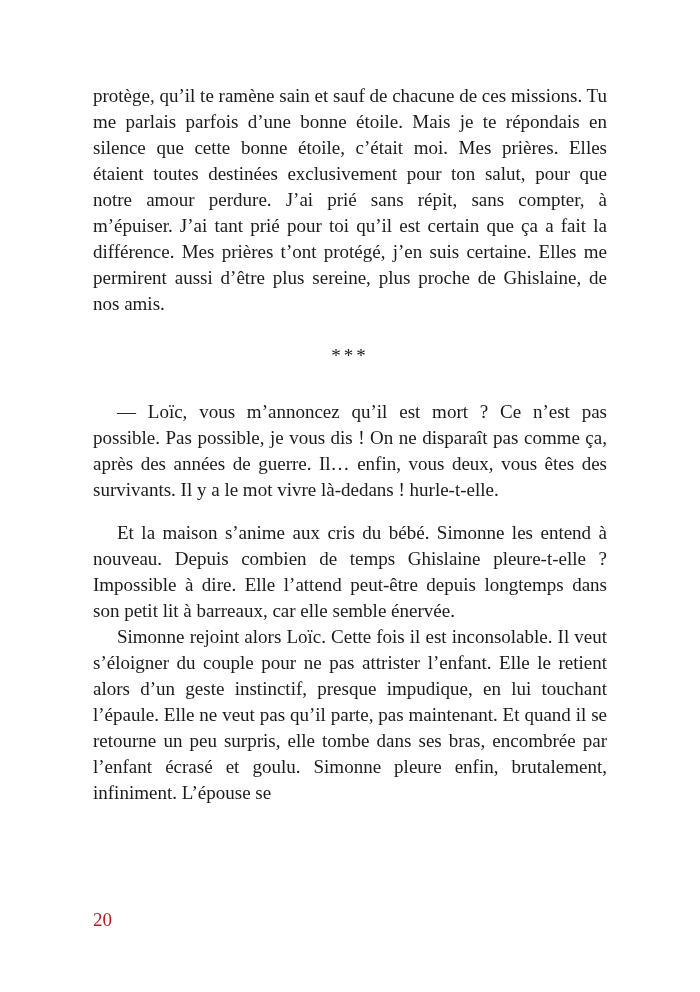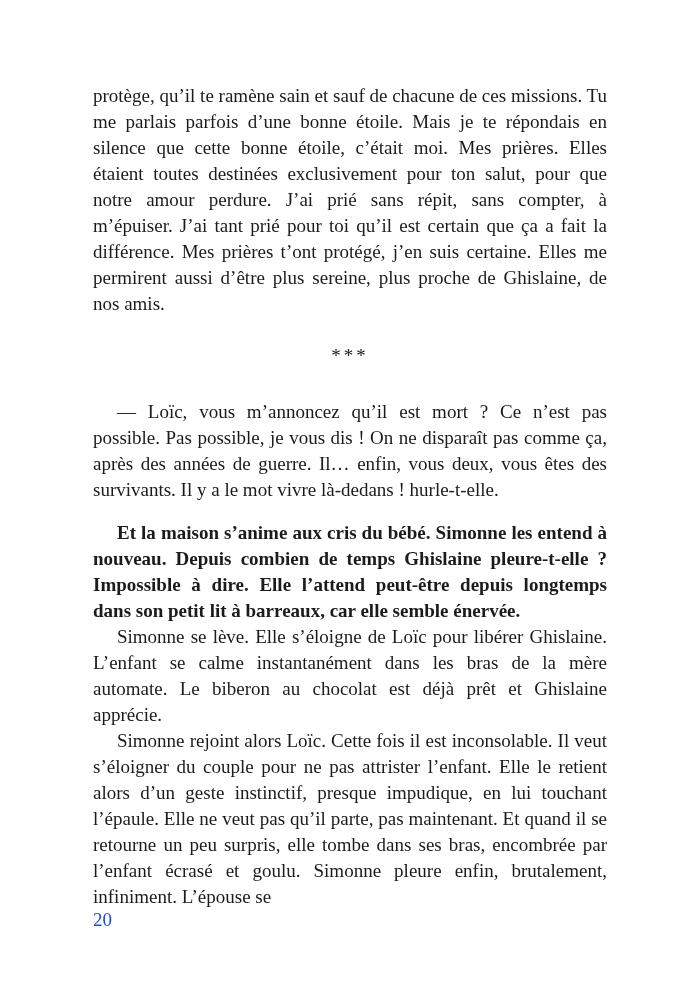--- a/index.html
+++ b/index.html
@@ -27,46 +27,44 @@
   }
   .para {
     margin: 0;
     text-indent: 24px;
   }
   .para.no-indent {
     text-indent: 0;
   }
   .para.gap-before {
     margin-top: 17px;
-    font-weight: bold;
   }
   .separator {
     margin: 26px 0 30px 0;
     text-align: center;
     text-indent: 0;
     font-size: 19px;
     letter-spacing: 3px;
     color: #1b1b1b;
   }
   .page-number {
     position: absolute;
     left: 93px;
     top: 908px;
     font-family: "Liberation Serif", "DejaVu Serif", serif;
     font-size: 19px;
     line-height: 24px;
-    color: #1d4ed8;
+    color: #b91c1c;
   }
 </style>
 </head>
 <body>
 
 <div class="page">
   <div class="text-block">
     <p class="para no-indent">protège, qu’il te ramène sain et sauf de chacune de ces missions. Tu me parlais parfois d’une bonne étoile. Mais je te répondais en silence que cette bonne étoile, c’était moi. Mes prières. Elles étaient toutes destinées exclusivement pour ton salut, pour que notre amour perdure. J’ai prié sans répit, sans compter, à m’épuiser. J’ai tant prié pour toi qu’il est certain que ça a fait la différence. Mes prières t’ont protégé, j’en suis certaine. Elles me permirent aussi d’être plus sereine, plus proche de Ghislaine, de nos amis.</p>
     <div class="separator">***</div>
     <p class="para">—&nbsp;Loïc, vous m’annoncez qu’il est mort&nbsp;? Ce n’est pas possible. Pas possible, je vous dis&nbsp;! On ne disparaît pas comme ça, après des années de guerre. Il… enfin, vous deux, vous êtes des survivants. Il y a le mot vivre là-dedans&nbsp;! hurle-t-elle.</p>
     <p class="para gap-before">Et la maison s’anime aux cris du bébé. Simonne les entend à nouveau. Depuis combien de temps Ghislaine pleure-t-elle&nbsp;? Impossible à dire. Elle l’attend peut-être depuis longtemps dans son petit lit à barreaux, car elle semble énervée.</p>
-    <p class="para">Simonne se lève. Elle s’éloigne de Loïc pour libérer Ghislaine. L’enfant se calme instantanément dans les bras de la mère automate. Le biberon au chocolat est déjà prêt et Ghislaine apprécie.</p>
     <p class="para">Simonne rejoint alors Loïc. Cette fois il est inconsolable. Il veut s’éloigner du couple pour ne pas attrister l’enfant. Elle le retient alors d’un geste instinctif, presque impudique, en lui touchant l’épaule. Elle ne veut pas qu’il parte, pas maintenant. Et quand il se retourne un peu surpris, elle tombe dans ses bras, encombrée par l’enfant écrasé et goulu. Simonne pleure enfin, brutalement, infiniment. L’épouse se</p>
   </div>
   <div class="page-number">20</div>
 </div>
 
 </body></html>

